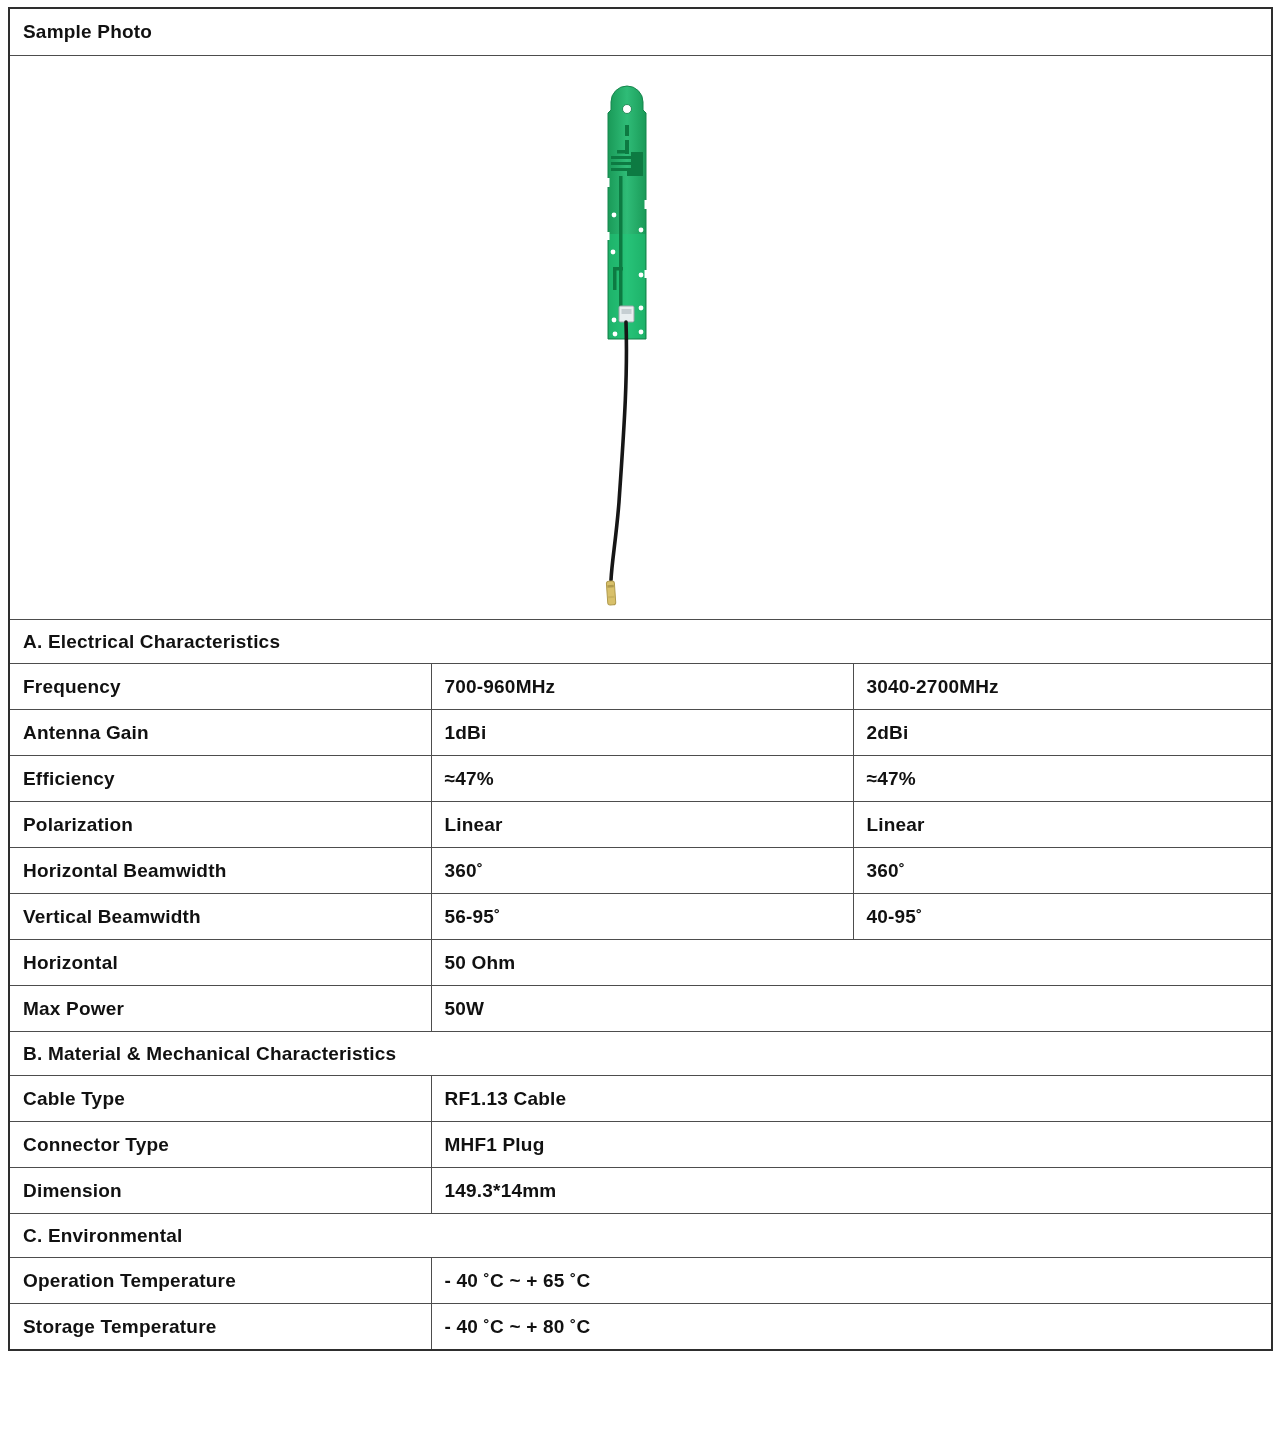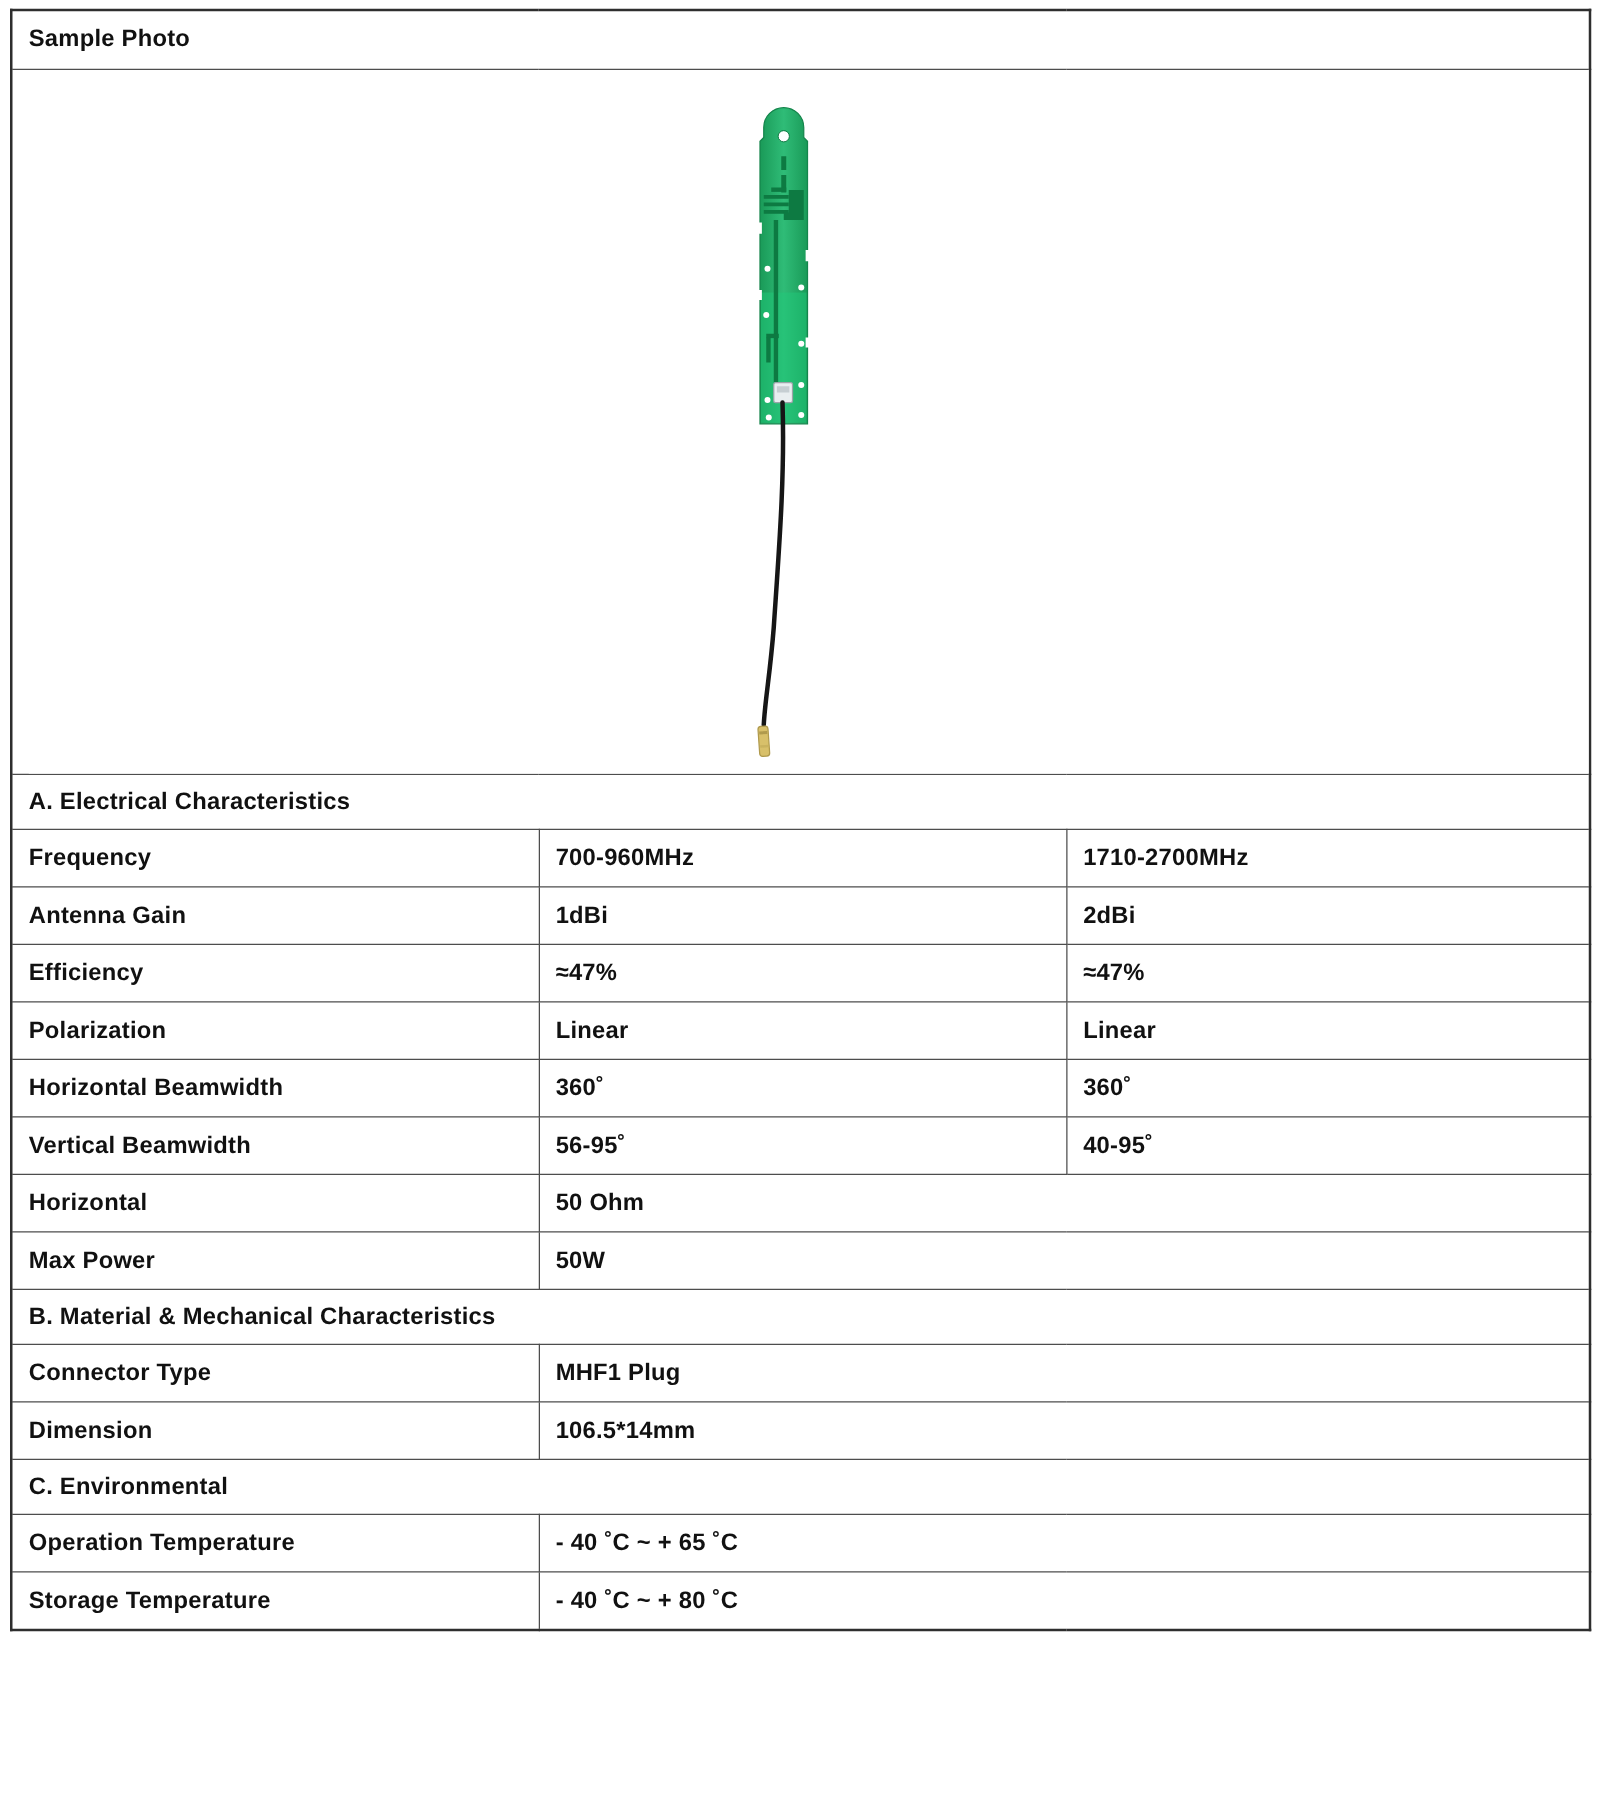--- a/index.html
+++ b/index.html
@@ -138,21 +138,21 @@
             </svg>
           </div>
         </td>
       </tr>
     <tr>
           <td colspan="3" class="section-header">A. Electrical Characteristics</td>
         </tr>
         <tr>
           <td class="label-cell">Frequency</td>
           <td class="value-cell">700-960MHz</td>
-          <td class="value-cell">1710-2700MHz</td>
+          <td class="value-cell">3040-2700MHz</td>
         </tr>
         <tr>
           <td class="label-cell">Antenna Gain</td>
           <td class="value-cell">1dBi</td>
           <td class="value-cell">2dBi</td>
         </tr>
         <tr>
           <td class="label-cell">Efficiency</td>
           <td class="value-cell">≈47%</td>
           <td class="value-cell">≈47%</td>
@@ -177,26 +177,30 @@
           <td colspan="2" class="value-cell">50 Ohm</td>
         </tr>
         <tr>
           <td class="label-cell">Max Power</td>
           <td colspan="2" class="value-cell">50W</td>
         </tr>
         <tr>
           <td colspan="3" class="section-header">B. Material &amp; Mechanical Characteristics</td>
         </tr>
         <tr>
+          <td class="label-cell">Cable Type</td>
+          <td colspan="2" class="value-cell">RF1.13 Cable</td>
+        </tr>
+        <tr>
           <td class="label-cell">Connector Type</td>
           <td colspan="2" class="value-cell">MHF1 Plug</td>
         </tr>
         <tr>
           <td class="label-cell">Dimension</td>
-          <td colspan="2" class="value-cell">106.5*14mm</td>
+          <td colspan="2" class="value-cell">149.3*14mm</td>
         </tr>
         <tr>
           <td colspan="3" class="section-header">C. Environmental</td>
         </tr>
         <tr>
           <td class="label-cell">Operation Temperature</td>
           <td colspan="2" class="value-cell">- 40 ˚C ~ + 65 ˚C</td>
         </tr>
         <tr>
           <td class="label-cell">Storage Temperature</td>

